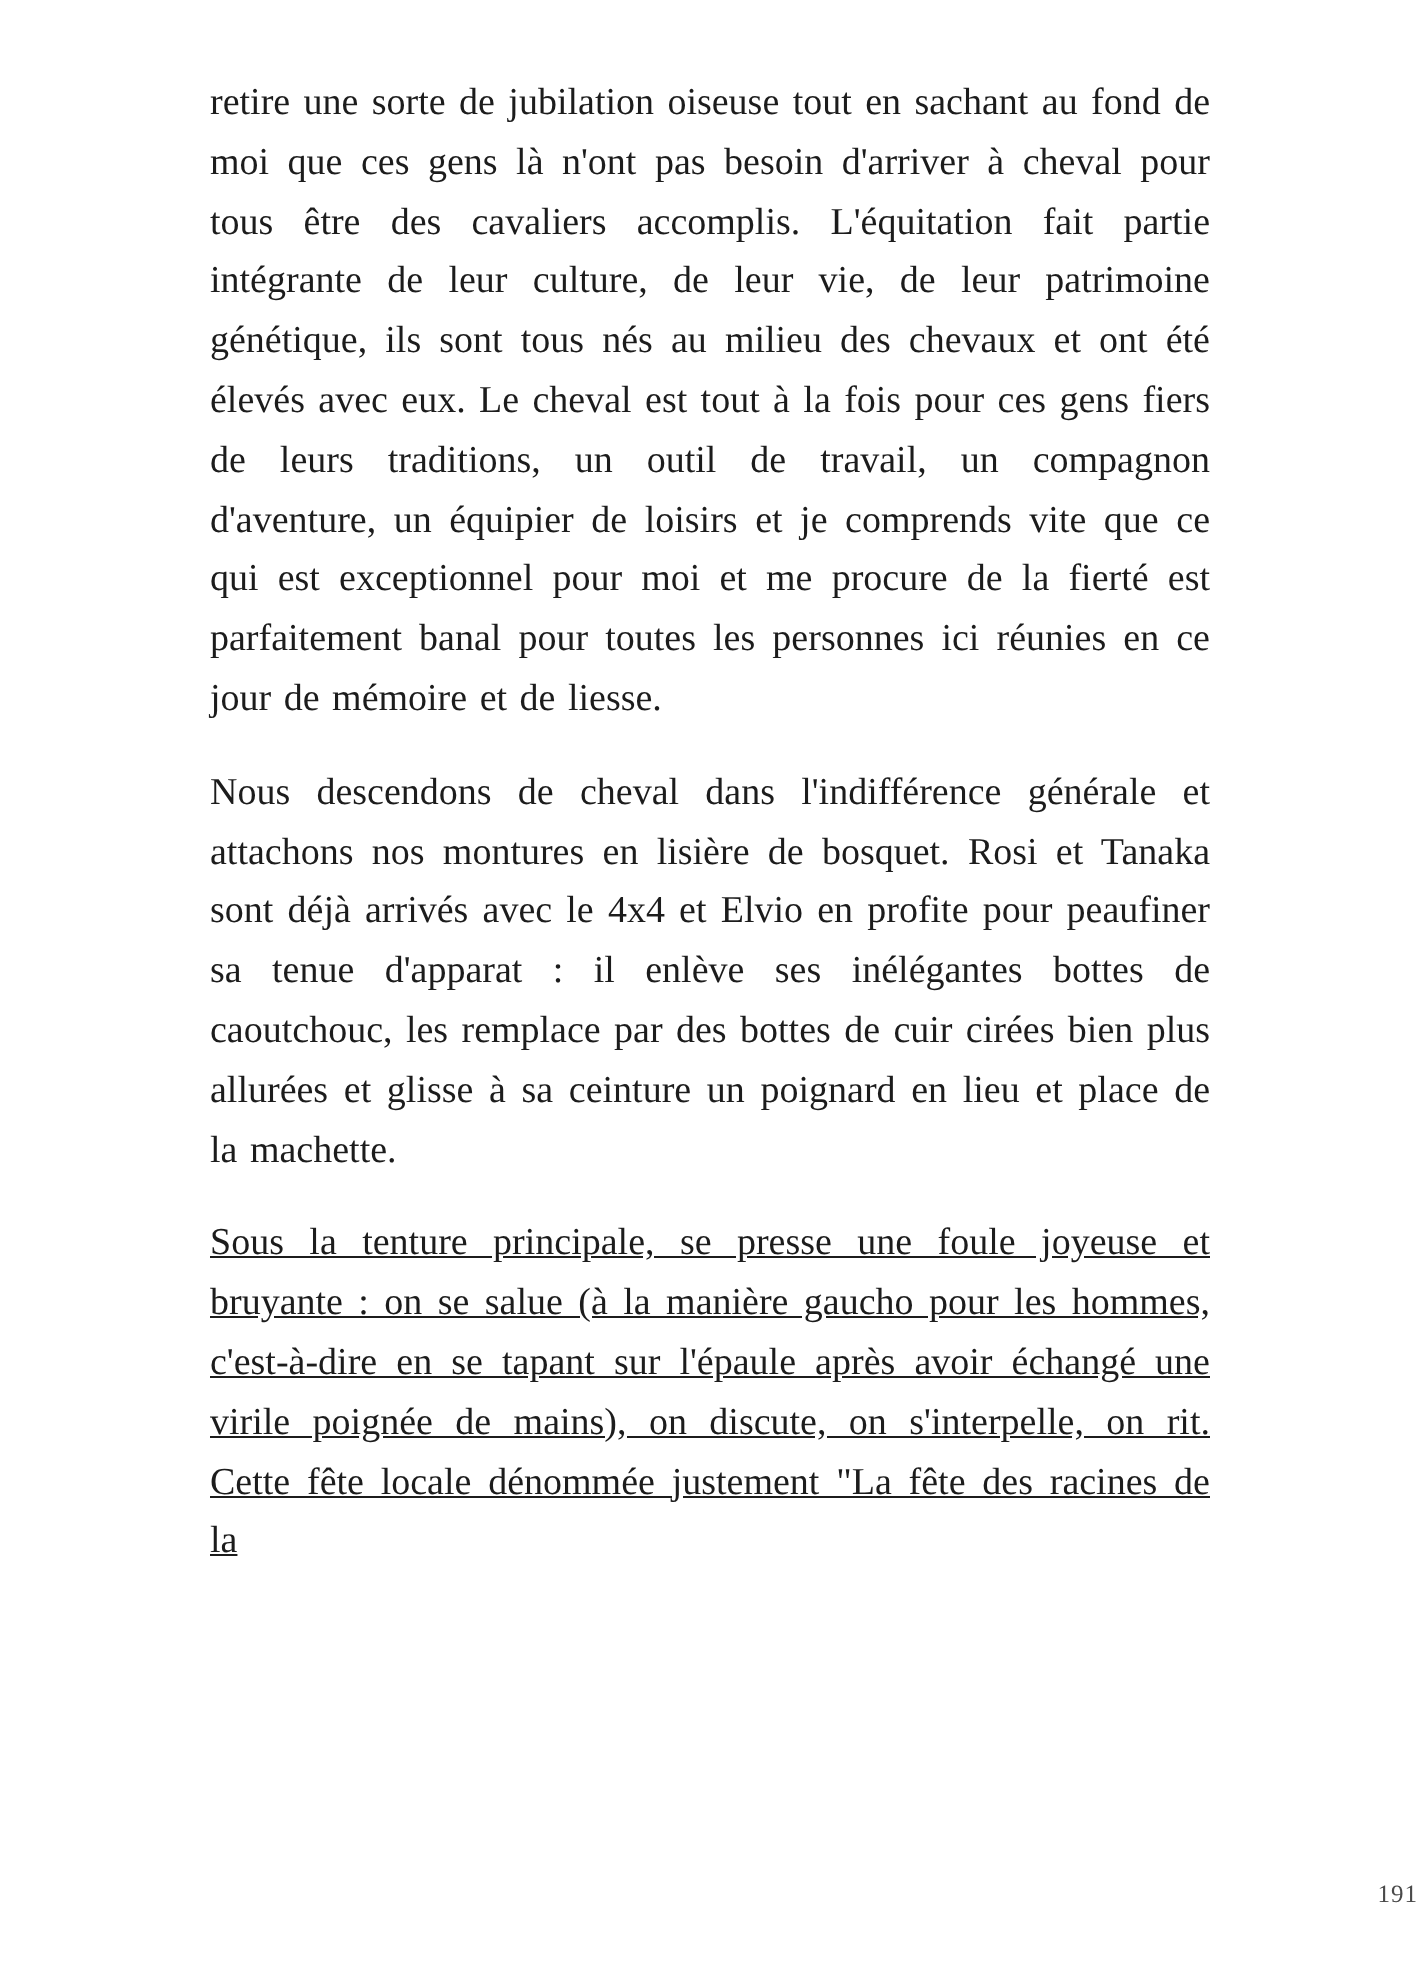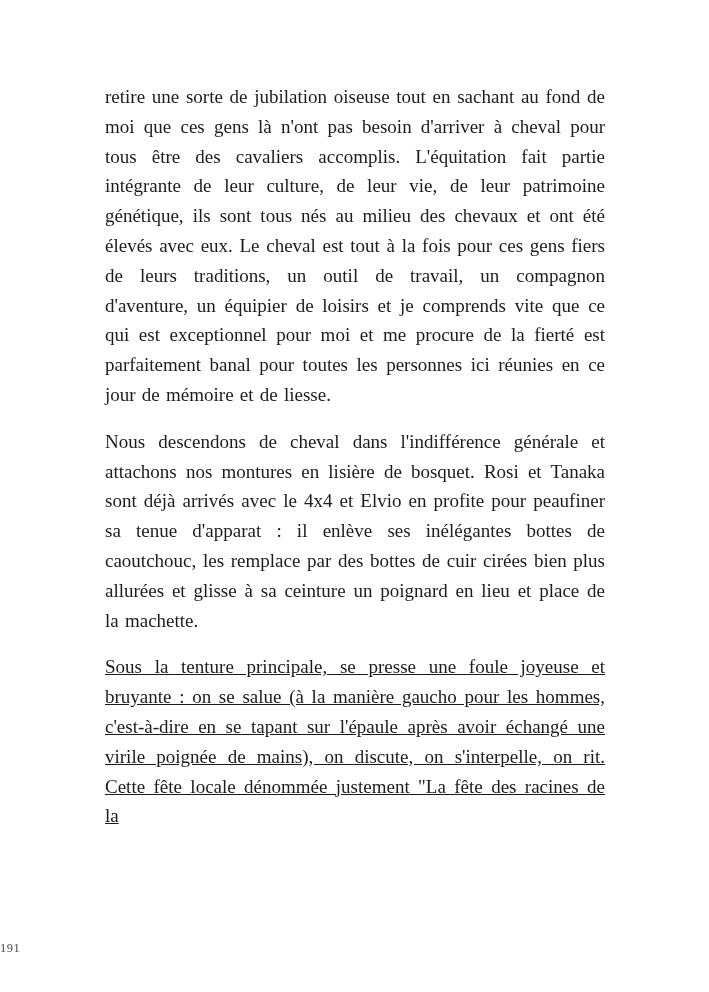--- a/index.html
+++ b/index.html
@@ -12,21 +12,21 @@
       height: 992px;
       font-family: "Liberation Serif", serif;
       color: #1c1c1c;
       overflow: hidden;
     }
     .page {
       position: relative;
       box-sizing: border-box;
       width: 709px;
       height: 992px;
-      padding: 82px 104px 60px 105px;
+      padding: 37px 104px 60px 105px;
       background: #ffffff;
     }
     .content p {
       margin: 0 0 17px 0;
       font-size: 19px;
       line-height: 29.8px;
       text-align: justify;
       text-justify: inter-word;
       color: #1c1c1c;
       word-spacing: 1.5px;
@@ -37,21 +37,21 @@
     
     .content p.continues {
       text-align-last: justify;
       text-decoration: underline;
     }
     .footer {
       position: absolute;
       left: 0;
       bottom: 36px;
       width: 100%;
-      text-align: left;
+      text-align: right;
     }
     .page-number {
       font-size: 12.5px;
       color: #4a4a4a;
       letter-spacing: 0.5px;
     }
   </style>
 </head>
 <body>
 

